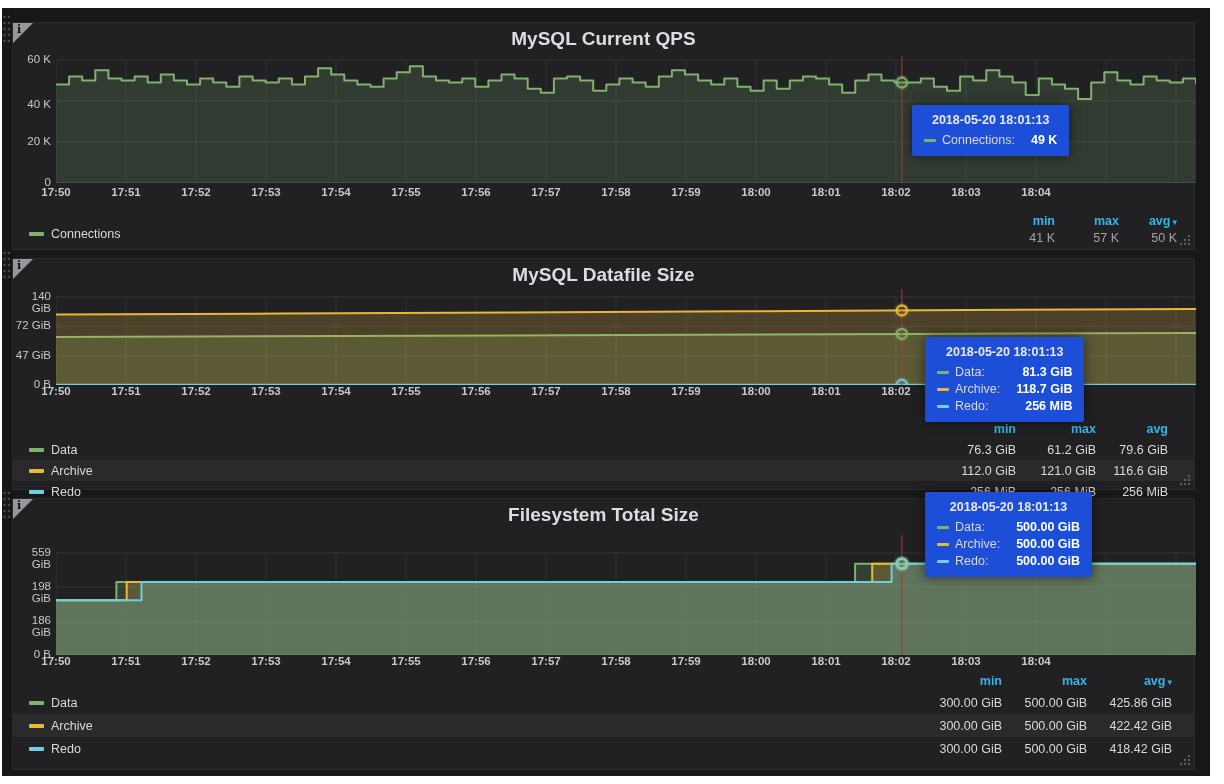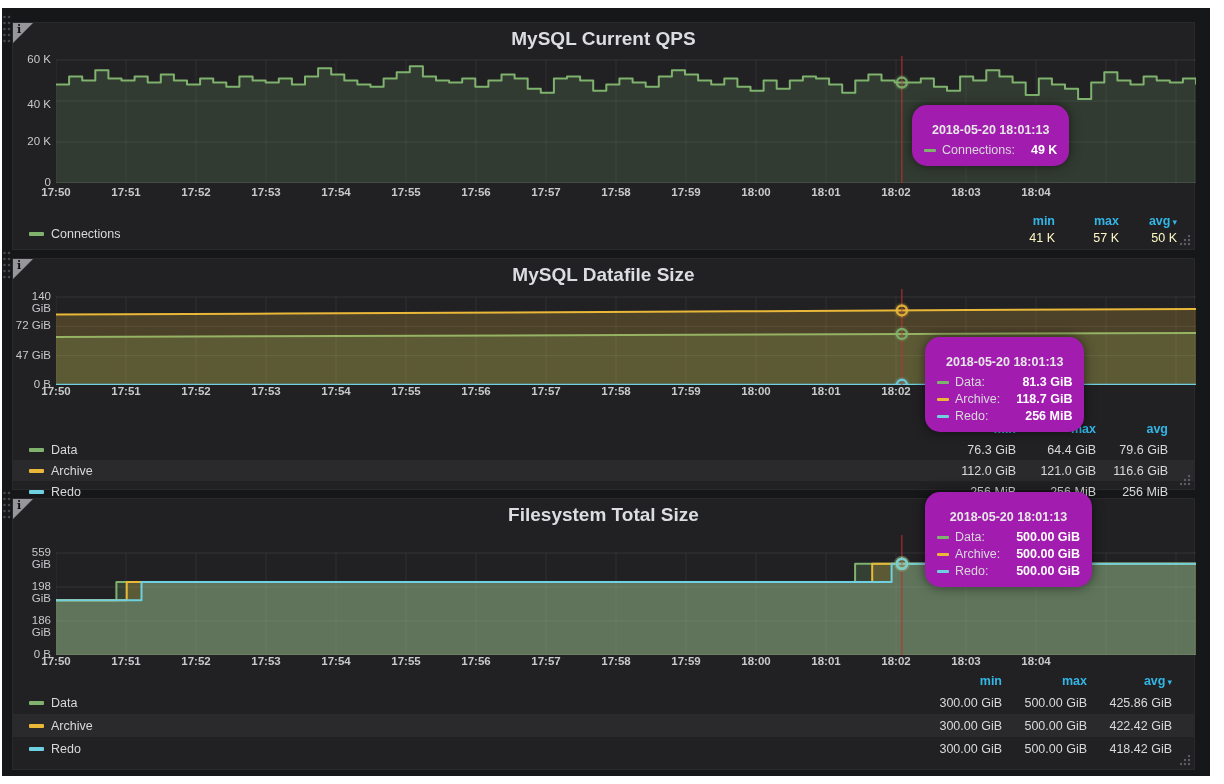--- a/index.html
+++ b/index.html
@@ -44,33 +44,33 @@
     position:absolute;left:16px;bottom:8px;display:flex;align-items:center;
     color:#d8d9da;font-size:12.5px;cursor:pointer;
   }
   .dash{display:inline-block;width:15px;height:4px;border-radius:1px;margin-right:7px;}
   .stats-simple{
     position:absolute;right:17px;bottom:4px;display:grid;
     grid-template-columns:64px 64px 58px;grid-row-gap:3px;
     font-size:12.5px;text-align:right;
   }
   .stat-h{color:#33b5e5;font-weight:bold;cursor:pointer;}
-  .stat-v{color:#fef9c3;}
+  .stat-v{color:#a3a3a3;}
   .caret{font-size:9px;margin-left:2px;}
   
   .legend-table{position:absolute;left:0;right:0;font-size:12.5px;}
   .lrow{display:grid;align-items:center;}
   .lrow.striped{background:rgba(255,255,255,0.045);}
   .lname{display:flex;align-items:center;color:#d8d9da;padding-left:16px;cursor:pointer;}
   .lval{text-align:right;color:#d8d9da;}
   .lhead{text-align:right;}
   
   .tooltip{
-    position:absolute;background:#a21caf;border-radius:15px;
-    padding:18px 12px 9px 12px;z-index:40;font-size:12.5px;color:#d8d9da;
+    position:absolute;background:#1d4ed8;border-radius:2px;
+    padding:8px 12px 9px 12px;z-index:40;font-size:12.5px;color:#d8d9da;
     box-shadow:0 0 12px rgba(0,0,0,0.55);min-width:128px;
   }
   .ttitle{font-weight:bold;color:#e8e8e8;text-align:center;margin-bottom:6px;white-space:nowrap;}
   .trow{display:flex;align-items:center;margin-top:3px;white-space:nowrap;}
   .trow .dash{width:12px;height:3px;margin-right:6px;}
   .trow .tlabel{margin-right:16px;}
   .trow .tvalue{margin-left:auto;font-weight:bold;color:#ffffff;}
   #tooltip-0{left:912px;top:105px;}
   #tooltip-1{left:925px;top:337px;}
   #tooltip-2{left:925px;top:492px;}
@@ -233,21 +233,21 @@
             <span class="lhead stat-h">min</span>
             <span class="lhead stat-h">max</span>
             <span class="lhead stat-h">avg</span>
           </div>
           <div class="lrow" style="grid-template-columns: 1fr 80px 80px 72px; height: 21px; padding-right: 26px;">
             <span class="lname">
               <span class="dash" style="background: rgb(126, 178, 109);"></span>
               <span>Data</span>
             </span>
             <span class="lval">76.3 GiB</span>
-            <span class="lval">64.4 GiB</span>
+            <span class="lval">61.2 GiB</span>
             <span class="lval">79.6 GiB</span>
           </div>
           <div class="lrow striped" style="grid-template-columns: 1fr 80px 80px 72px; height: 21px; padding-right: 26px;">
             <span class="lname">
               <span class="dash" style="background: rgb(234, 184, 57);"></span>
               <span>Archive</span>
             </span>
             <span class="lval">112.0 GiB</span>
             <span class="lval">121.0 GiB</span>
             <span class="lval">116.6 GiB</span>

